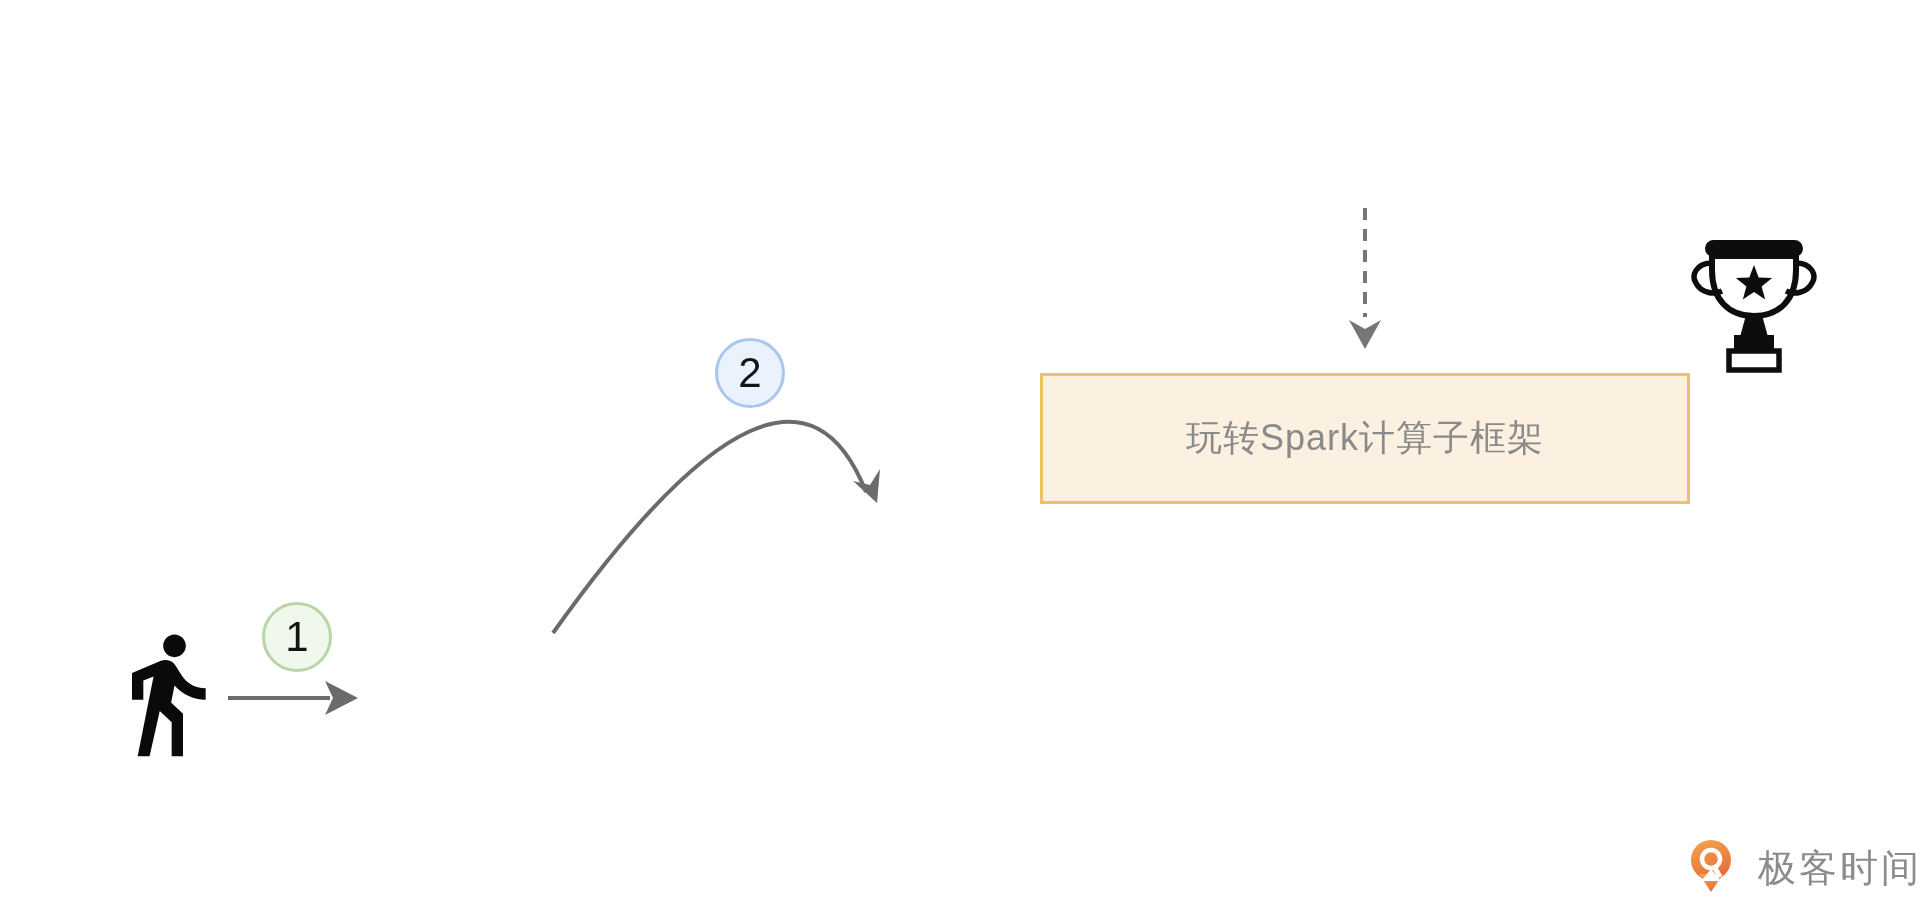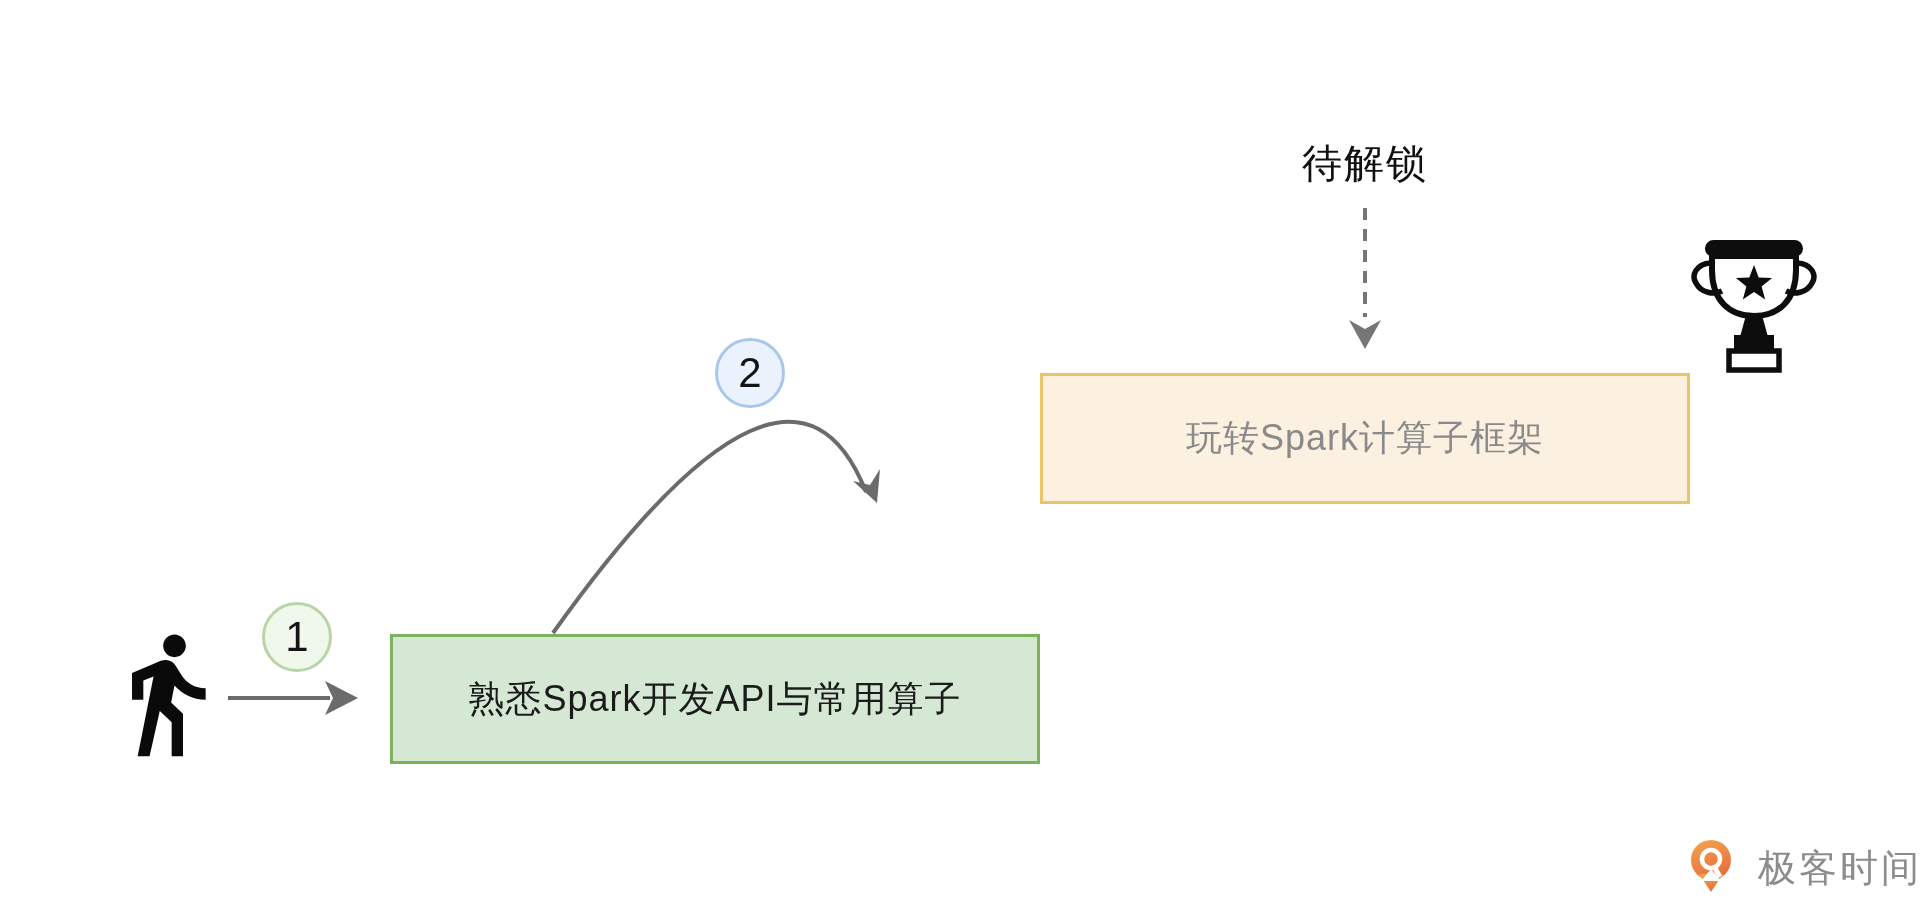--- a/index.html
+++ b/index.html
@@ -59,28 +59,24 @@
     <path fill="#0a0a0a" d="M13.5 5.5c1.1 0 2-.9 2-2s-.9-2-2-2-2 .9-2 2 .9 2 2 2zM9.8 8.9L7 23h2.1l1.8-8 2.1 2v6h2v-7.5l-2.1-2 .6-3C14.8 12 16.8 13 19 13v-2c-1.9 0-3.5-1-4.3-2.4l-1-1.6c-.4-.6-1-1-1.7-1-.3 0-.5.1-.8.1L6 8.3V13h2V9.6l1.8-.7"></path>
   </svg>
 
   <div class="badge badge-1">
     <span>1</span>
   </div>
   <div class="badge badge-2">
     <span>2</span>
   </div>
 
-  <div class="step step-1">
-    <span>熟悉Spark开发API与常用算子</span>
-  </div>
   <div class="step step-3">
     <span>玩转Spark计算子框架</span>
   </div>
 
-  <div class="unlock-label">待解锁</div>
 
   <svg class="trophy" width="130" height="140" viewBox="0 0 130 140">
     <rect x="17" y="2" width="98" height="17" rx="8.5" fill="#0d0d0d"></rect>
     <path d="M24 18 L24 32 C24 62 41 78 66 78 C91 78 108 62 108 32 L108 18 Z" fill="#ffffff" stroke="#0d0d0d" stroke-width="6"></path>
     <path d="M23 25 C8 26 3 37 8 45 C13 55 26 57 34 53" fill="none" stroke="#0d0d0d" stroke-width="5.5"></path>
     <path d="M109 25 C124 26 129 37 124 45 C119 55 106 57 98 53" fill="none" stroke="#0d0d0d" stroke-width="5.5"></path>
     <polygon points="66,27 70.7,39.5 84.1,40.1 73.6,48.5 77.2,61.4 66,54 54.8,61.4 58.4,48.5 47.9,40.1 61.3,39.5" fill="#0d0d0d"></polygon>
     <polygon points="58,77 74,77 80,99 52,99" fill="#0d0d0d"></polygon>
     <rect x="46" y="97" width="40" height="14" fill="#0d0d0d"></rect>
     <rect x="41" y="113" width="50" height="19" fill="#ffffff" stroke="#0d0d0d" stroke-width="5.5"></rect>

